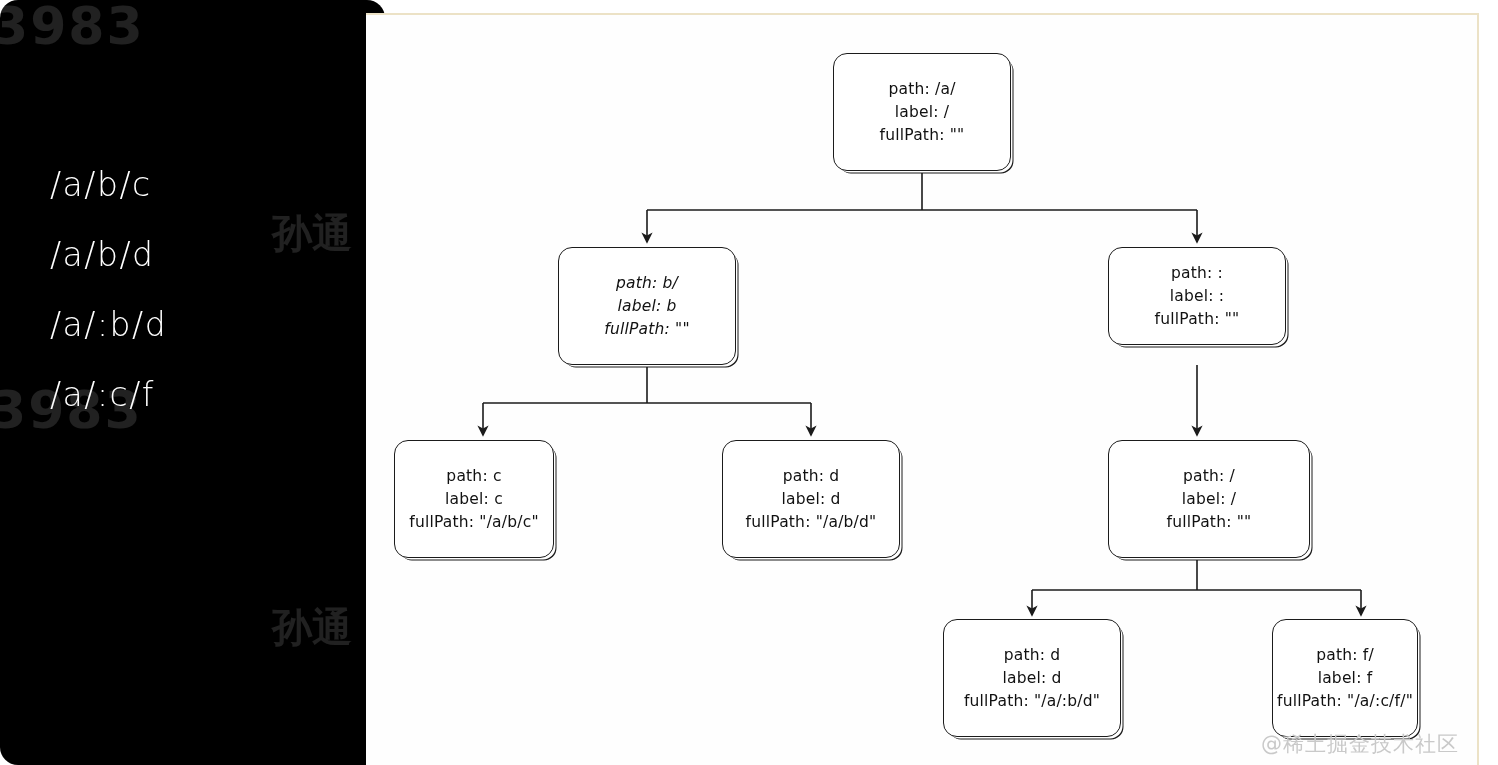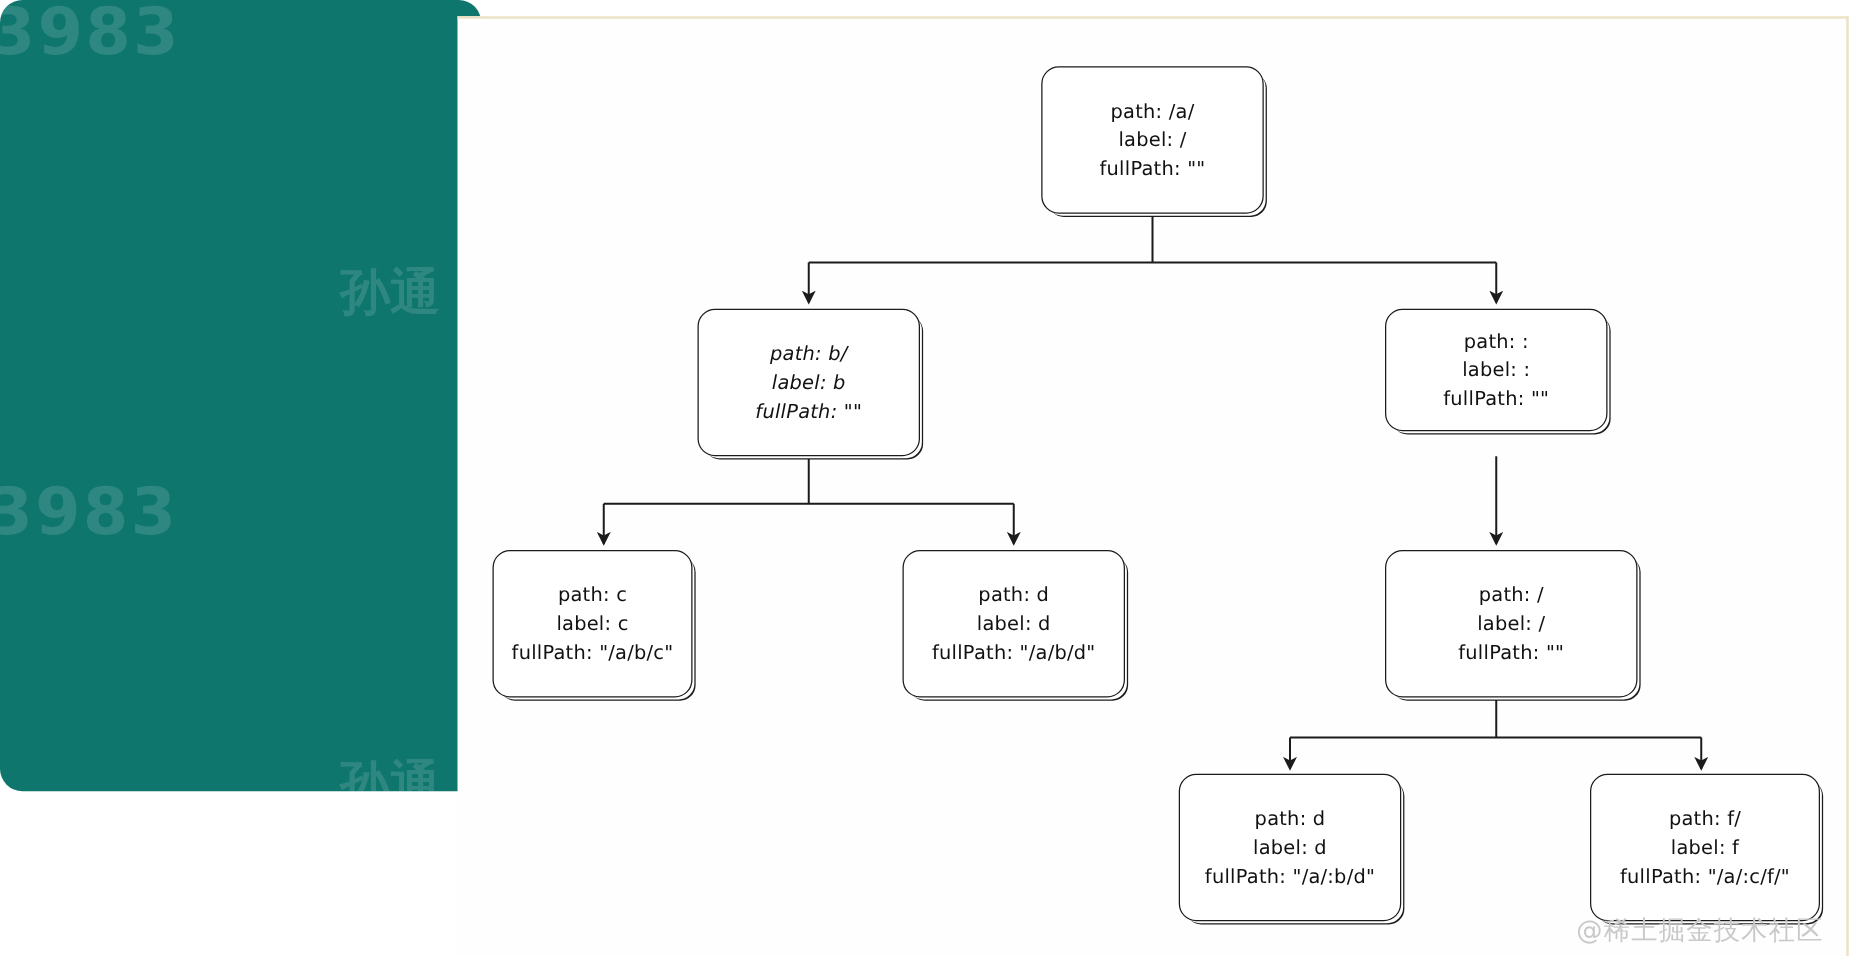--- a/index.html
+++ b/index.html
@@ -17,22 +17,22 @@
     height: 765px;
     background: #ffffff;
     overflow: hidden;
   }
 
   
   #left-panel {
     position: absolute;
     left: 0; top: 0;
     width: 385px;
-    height: 633px;
-    background: #0f766e;
+    height: 765px;
+    background: #000000;
     overflow: hidden;
     border-radius: 18px;
   }
 
   #route-list {
     position: absolute;
     left: 50px;
     top: 168px;
     display: flex;
     flex-direction: column;
@@ -123,20 +123,26 @@
 
 <div id="page">
 
   <div id="left-panel">
 
     <div class="wm-left" id="wm-tl">3983</div>
     <div class="wm-left" id="wm-mid">孙通 3</div>
     <div class="wm-left" id="wm-bl">3983</div>
     <div class="wm-left" id="wm-bl2">孙通 3</div>
 
+    <div id="route-list">
+      <div class="route-item">/a/b/c</div>
+      <div class="route-item">/a/b/d</div>
+      <div class="route-item">/a/:b/d</div>
+      <div class="route-item">/a/:c/f</div>
+    </div>
   </div>
 
   <div id="diagram-panel">
 
     <svg id="diagram-svg" viewBox="0 0 1113 765">
       <defs>
         <marker id="arrow" viewBox="0 0 10 10" refX="8.5" refY="5" markerWidth="7" markerHeight="7" orient="auto-start-reverse">
           <path d="M 0 0 L 10 5 L 0 10 L 2.6 5 z" fill="#1b1b1b"></path>
         </marker>
       </defs>
@@ -197,21 +203,21 @@
       <div class="node-line">label: /</div>
       <div class="node-line">fullPath: ""</div>
     </div>
 
     <div class="node" style="left:577px; top:604px; width:178px; height:118px;">
       <div class="node-line">path: d</div>
       <div class="node-line">label: d</div>
       <div class="node-line">fullPath: "/a/:b/d"</div>
     </div>
 
-    <div class="node" style="left:906px; top:604px; width:184px; height:118px;">
+    <div class="node" style="left:906px; top:604px; width:146px; height:118px;">
       <div class="node-line">path: f/</div>
       <div class="node-line">label: f</div>
       <div class="node-line">fullPath: "/a/:c/f/"</div>
     </div>
 
     <div id="wm-brand">@稀土掘金技术社区</div>
   </div>
 
 </div>
 

